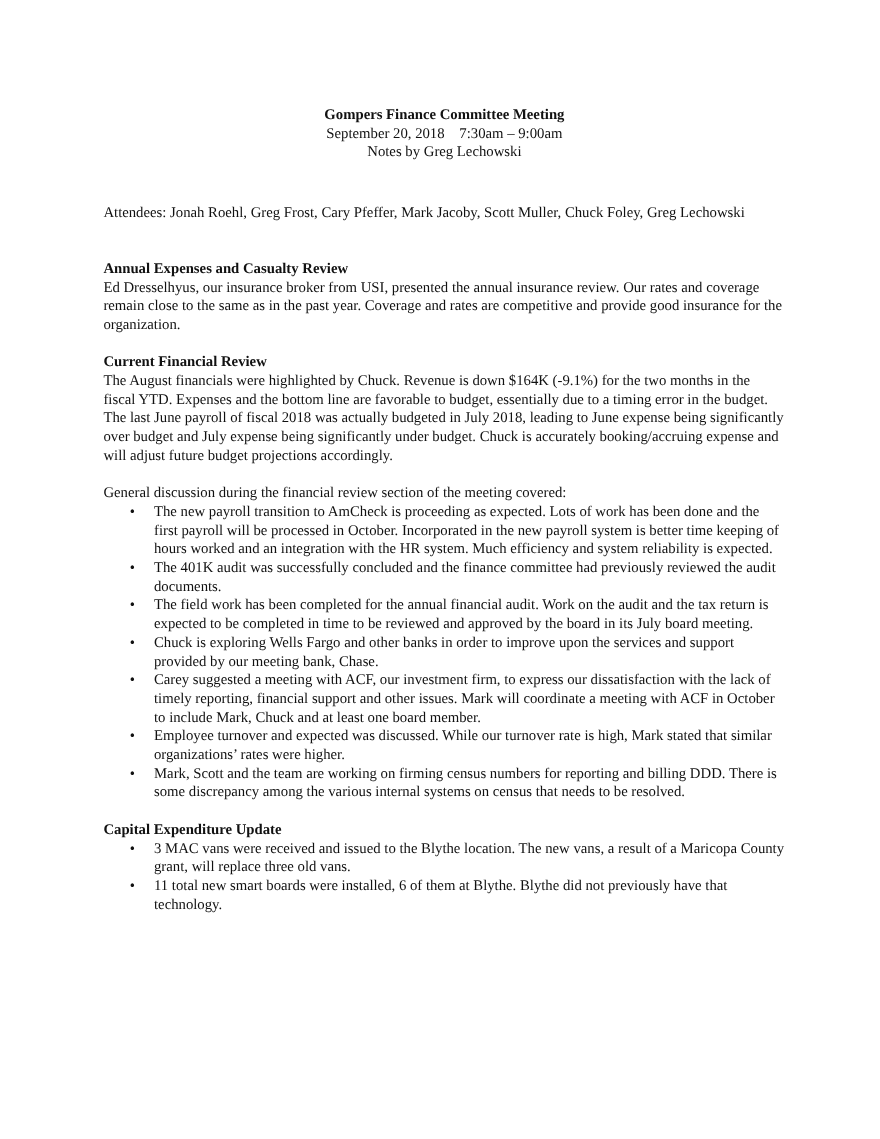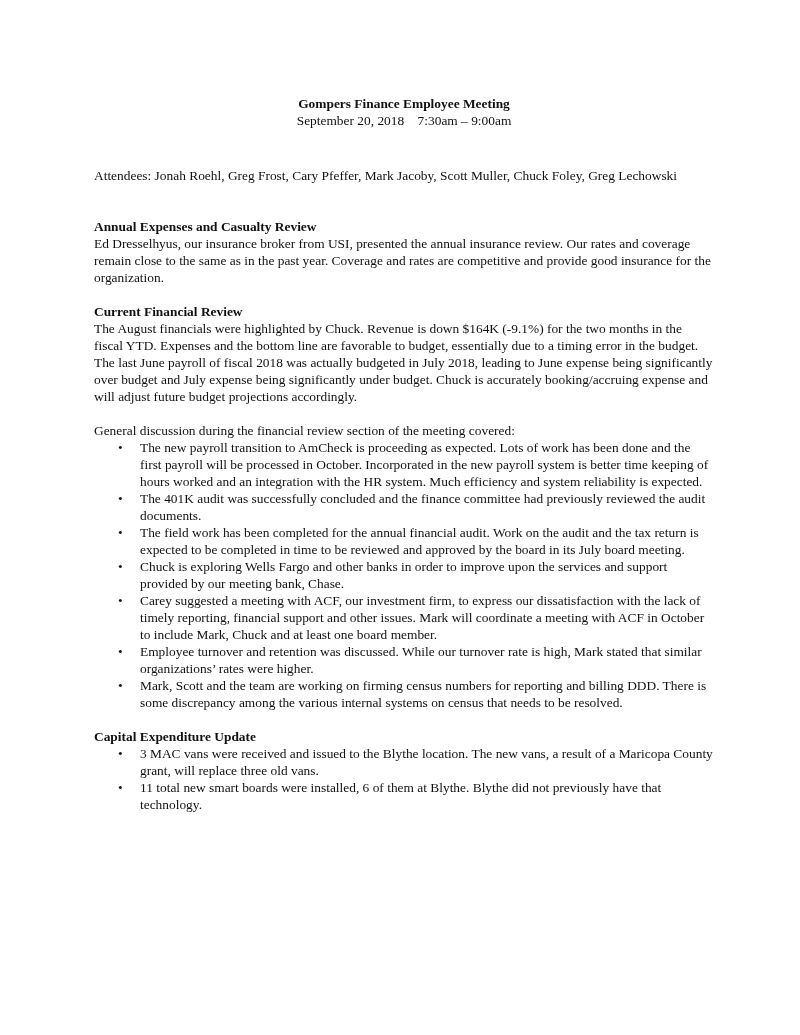--- a/index.html
+++ b/index.html
@@ -16,22 +16,23 @@
   .h { font-weight: bold; }
   ul { list-style: none; margin: 0; padding: 0; }
   li { position: relative; padding-left: 46px; }
   li .bullet { position: absolute; left: 24px; top: 0; }
 </style>
 </head>
 <body>
 
 <div class="page">
   <div class="header">
-    <p class="title">Gompers Finance Employee Meeting</p>
+    <p class="title">Gompers Finance Committee Meeting</p>
     <p style="white-space:pre;">September 20, 2018    7:30am – 9:00am</p>
+    <p>Notes by Greg Lechowski</p>
   </div>
 
   <div class="gap-lg"></div>
   <p>Attendees:  Jonah Roehl, Greg Frost, Cary Pfeffer, Mark Jacoby, Scott Muller, Chuck Foley, Greg Lechowski</p>
   <div class="gap"></div>
   <div class="gap"></div>
 
   <p class="h">Annual Expenses and Casualty Review</p>
   <p>Ed Dresselhyus, our insurance broker from USI, presented the annual insurance review.  Our rates and coverage remain close to the same as in the past year.  Coverage and rates are competitive and provide good insurance for the organization.</p>
   <div class="gap"></div>
@@ -39,21 +40,21 @@
   <p class="h">Current Financial Review</p>
   <p>The August financials were highlighted by Chuck.  Revenue is down $164K (-9.1%) for the two months in the fiscal YTD.  Expenses and the bottom line are favorable to budget, essentially due to a timing error in the budget.  The last June payroll of fiscal 2018 was actually budgeted in July 2018, leading to June expense being significantly over budget and July expense being significantly under budget.  Chuck is accurately booking/accruing expense and will adjust future budget projections accordingly.</p>
   <div class="gap"></div>
   <p>General discussion during the financial review section of the meeting covered:</p>
   <ul>
     <li><span class="bullet">•</span><span>The new payroll transition to AmCheck is proceeding as expected.  Lots of work has been done and the first payroll will be processed in October.  Incorporated in the new payroll system is better time keeping of hours worked and an integration with the HR system.  Much efficiency and system reliability is expected.</span></li>
     <li><span class="bullet">•</span><span>The 401K audit was successfully concluded and the finance committee had previously reviewed the audit documents.</span></li>
     <li><span class="bullet">•</span><span>The field work has been completed for the annual financial audit.  Work on the audit and the tax return is expected to be completed in time to be reviewed and approved by the board in its July board meeting.</span></li>
     <li><span class="bullet">•</span><span>Chuck is exploring Wells Fargo and other banks in order to improve upon the services and support provided by our meeting bank, Chase.</span></li>
     <li><span class="bullet">•</span><span>Carey suggested a meeting with ACF, our investment firm, to express our dissatisfaction with the lack of timely reporting, financial support and other issues.  Mark will coordinate a meeting with ACF in October to include Mark, Chuck and at least one board member.</span></li>
-    <li><span class="bullet">•</span><span>Employee turnover and retention was discussed.  While our turnover rate is high, Mark stated that similar organizations’ rates were higher.</span></li>
+    <li><span class="bullet">•</span><span>Employee turnover and expected was discussed.  While our turnover rate is high, Mark stated that similar organizations’ rates were higher.</span></li>
     <li><span class="bullet">•</span><span>Mark, Scott and the team are working on firming census numbers for reporting and billing DDD.  There is some discrepancy among the various internal systems on census that needs to be resolved.</span></li>
   </ul>
   <div class="gap"></div>
 
   <p class="h">Capital Expenditure Update</p>
   <ul>
     <li><span class="bullet">•</span><span>3 MAC vans were received and issued to the Blythe location.  The new vans, a result of a Maricopa County grant, will replace three old vans.</span></li>
     <li><span class="bullet">•</span><span>11 total new smart boards were installed, 6 of them at Blythe.  Blythe did not previously have that technology.</span></li>
   </ul>
 </div>

